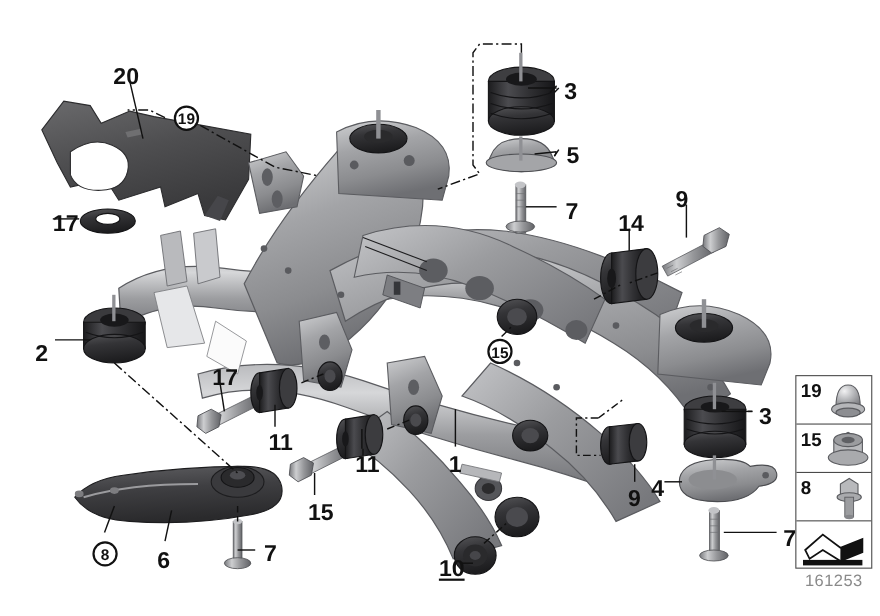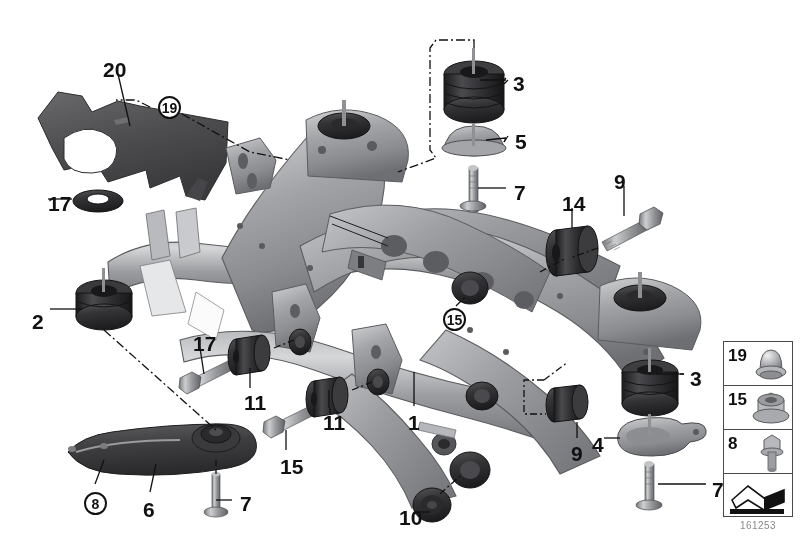--- a/index.html
+++ b/index.html
@@ -18,21 +18,21 @@
 
   
   #legend{position:absolute;left:723px;top:341px;width:70px;height:176px;
           border:1.5px solid #4a4a4a;box-sizing:border-box;background:#fff;}
   .lgrow{position:relative;height:44px;border-bottom:1.5px solid #4a4a4a;
          box-sizing:border-box;}
   .lgrow:last-child{border-bottom:none;}
   .lgnum{position:absolute;left:4px;top:4px;font-size:17px;font-weight:bold;
          color:#111;font-family:"Liberation Sans",sans-serif;}
   #partno{position:absolute;left:723px;top:520px;width:70px;text-align:center;
-          font-size:10px;color:#8a8a8a;letter-spacing:.4px;
+          font-size:15px;color:#8a8a8a;letter-spacing:.4px;
           font-family:"Liberation Sans",sans-serif;}
 
   svg{position:absolute;left:0;top:0;overflow:visible;}
   .hid{position:absolute;width:0;height:0;overflow:hidden;opacity:0;}
 </style>
 </head>
 <body>
 
 <div id="stage">
 
@@ -394,21 +394,21 @@
   <div class="num big" style="left:513px;top:73px;">3</div>
   <div class="num big" style="left:690px;top:368px;">3</div>
   <div class="num big" style="left:592px;top:434px;">4</div>
   <div class="num big" style="left:515px;top:131px;">5</div>
   <div class="num big" style="left:143px;top:499px;">6</div>
   <div class="num big" style="left:514px;top:182px;">7</div>
   <div class="num big" style="left:240px;top:493px;">7</div>
   <div class="num big" style="left:712px;top:479px;">7</div>
   <div class="circ" style="left:84px;top:492px;">8</div>
   <div class="num big" style="left:571px;top:443px;">9</div>
-  <div class="num big" style="left:399px;top:507px;">10</div>
+  <div class="num big" style="left:399px;top:507px;text-decoration:underline;">10</div>
   <div class="num big" style="left:244px;top:392px;">11</div>
   <div class="num big" style="left:323px;top:412px;">11</div>
   <div class="num big" style="left:280px;top:456px;">15</div>
   <div class="num big" style="left:193px;top:333px;">17</div>
   <div class="num big" style="left:562px;top:193px;">14</div>
   <div class="circ" style="left:443px;top:308px;">15</div>
   <div class="num big" style="left:614px;top:171px;">9</div>
   <div class="num big" style="left:28px;top:193px;margin-left:20px;">17</div>
   <div class="num big" style="left:103px;top:59px;">20</div>
   <div class="circ" style="left:158px;top:96px;">19</div>

